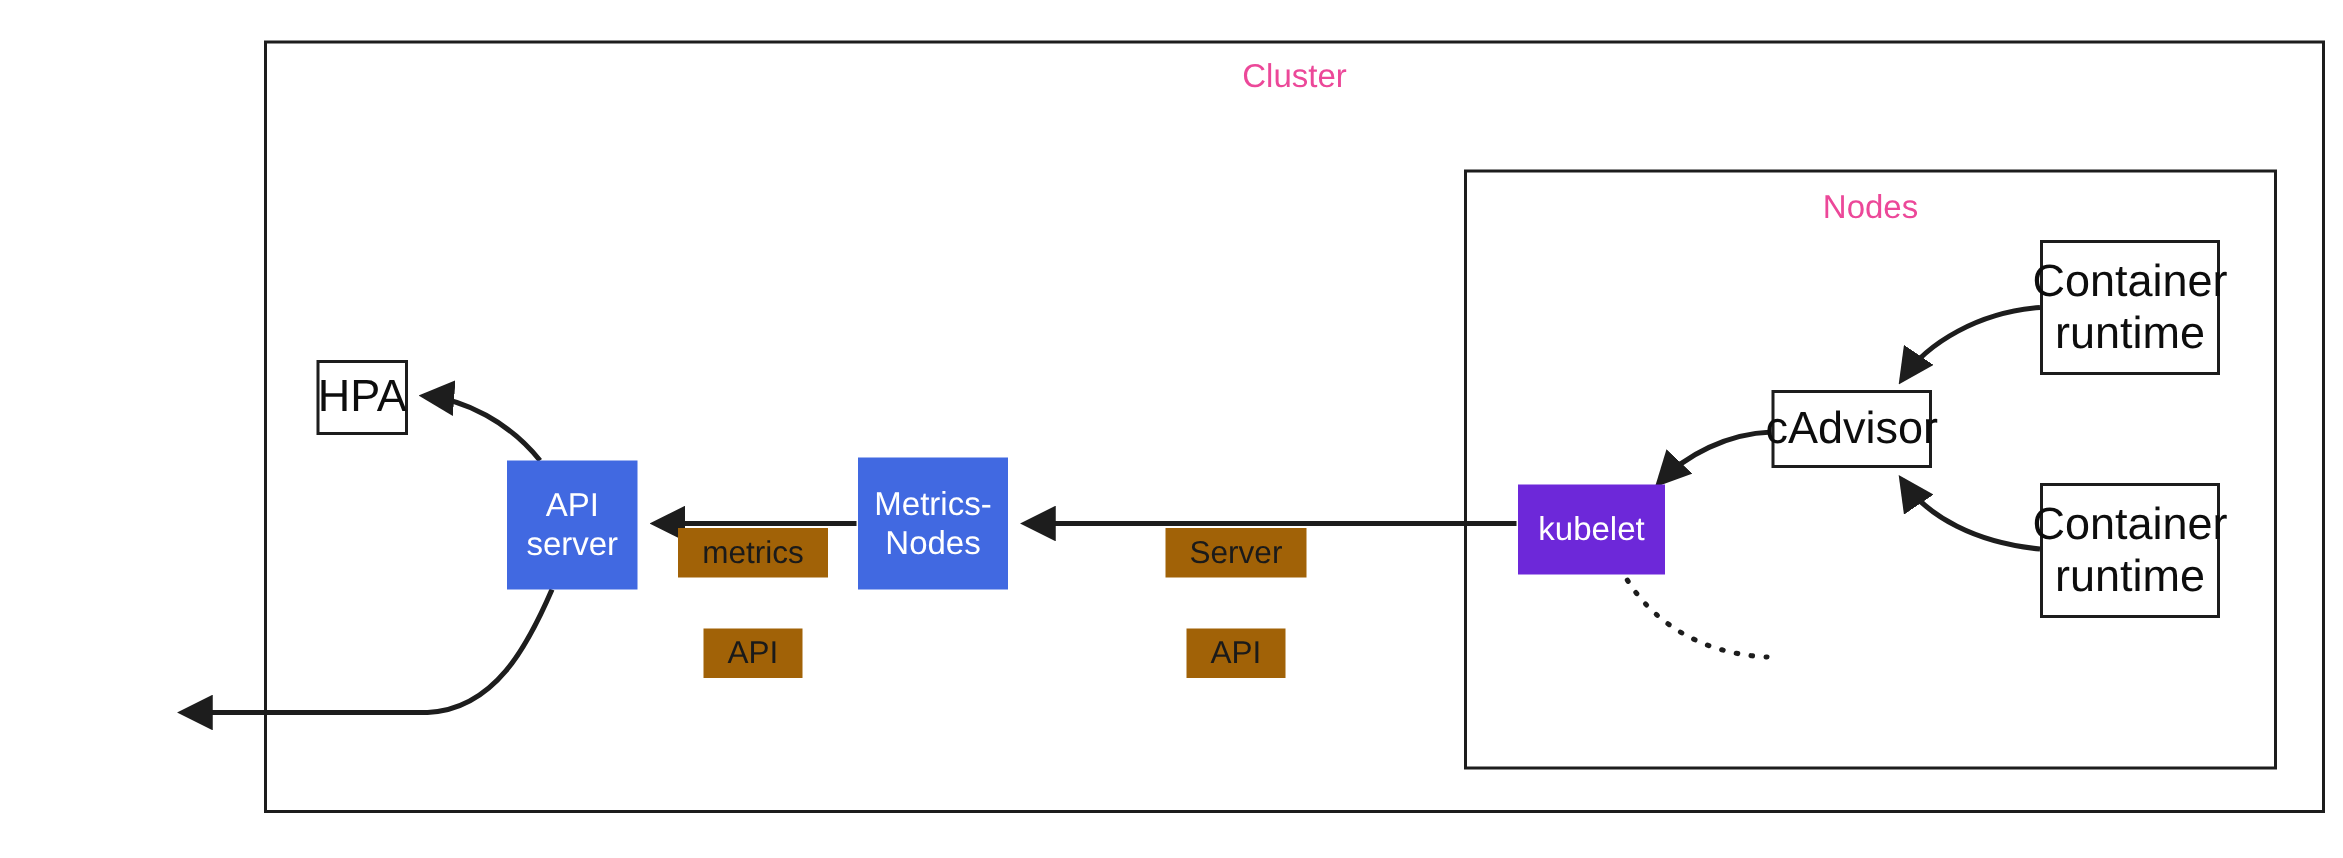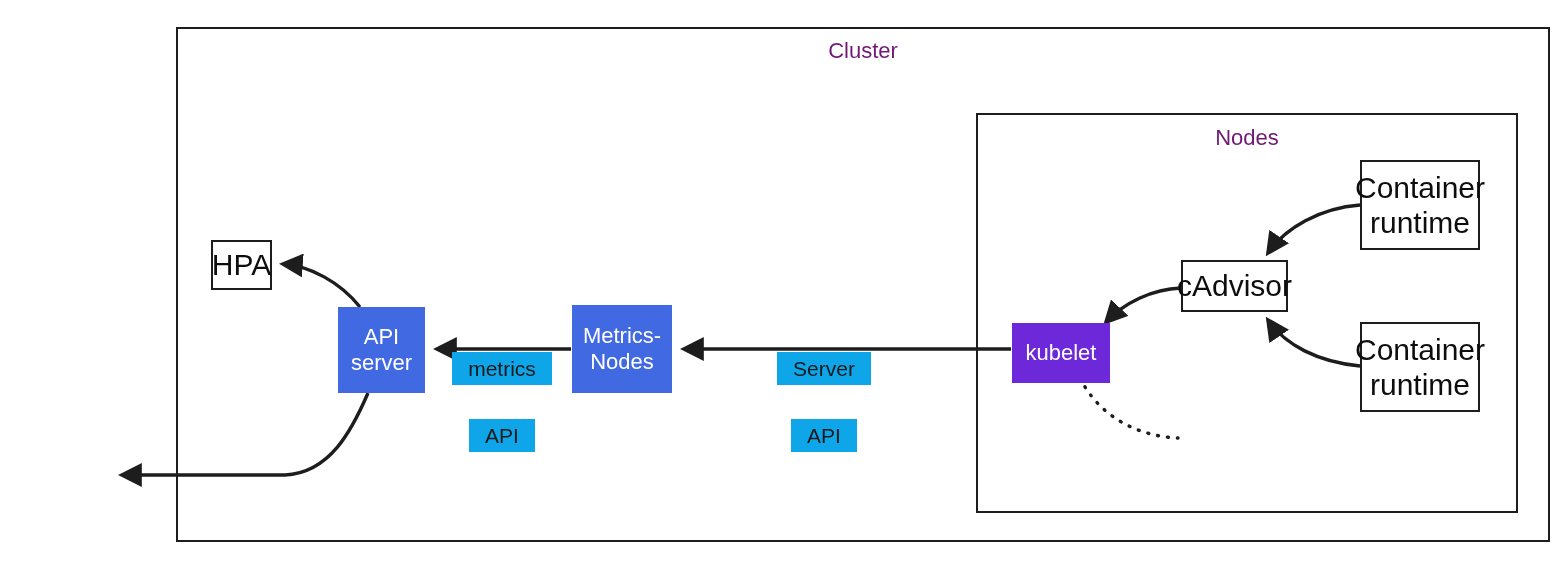--- a/index.html
+++ b/index.html
@@ -48,34 +48,34 @@
   }
   .group-box {
     position: absolute;
     box-sizing: border-box;
     border: 2px solid #1d1d1d;
     background: transparent;
   }
   .group-title {
     position: absolute;
     font-size: 22px;
-    color: #701a75;
+    color: #ec4899;
     text-align: center;
     white-space: nowrap;
   }
   .edge-label {
     position: absolute;
     font-size: 21px;
     color: #1a1a1a;
     text-align: center;
     white-space: pre-line;
     line-height: 1.6;
   }
   .edge-label span {
-    background: #0ea5e9;
+    background: #a16207;
     padding: 0 16px;
     display: inline-block;
   }
 </style>
 </head>
 <body>
 
 <div id="canvas">
 
   <div class="group-box" style="left:176px; top:27px; width:1374px; height:515px;"></div>

